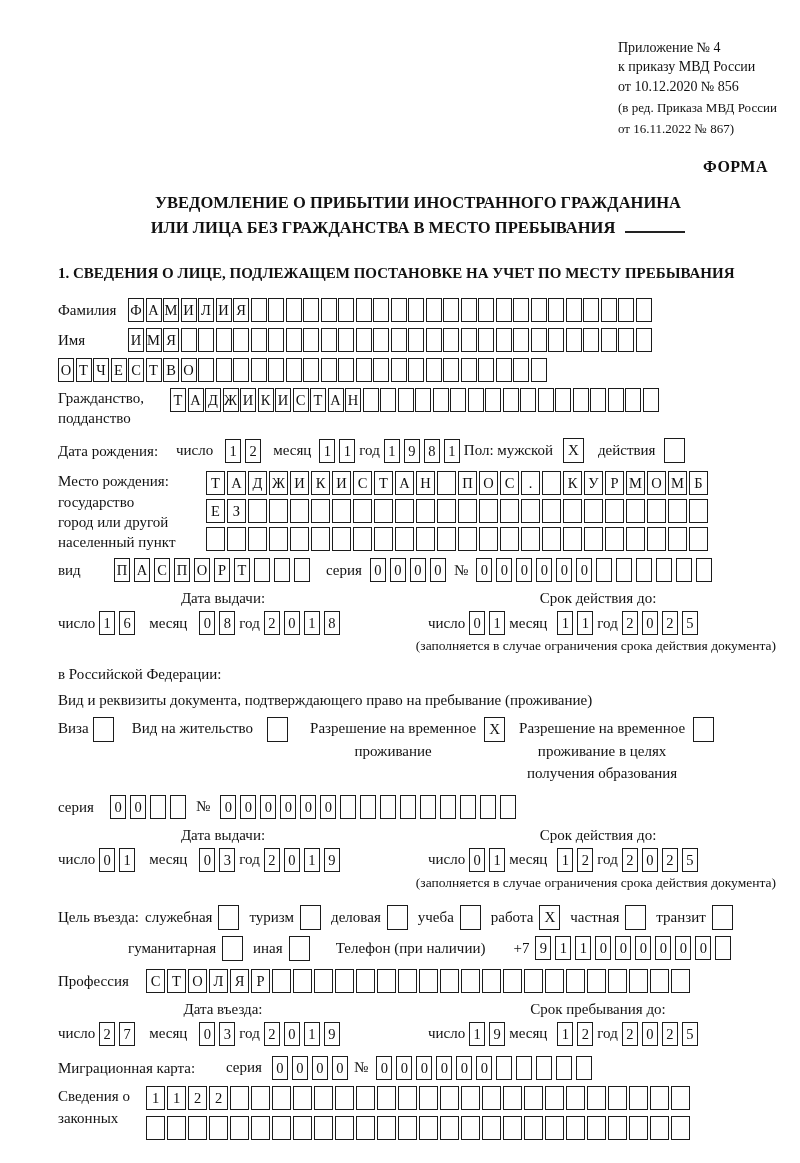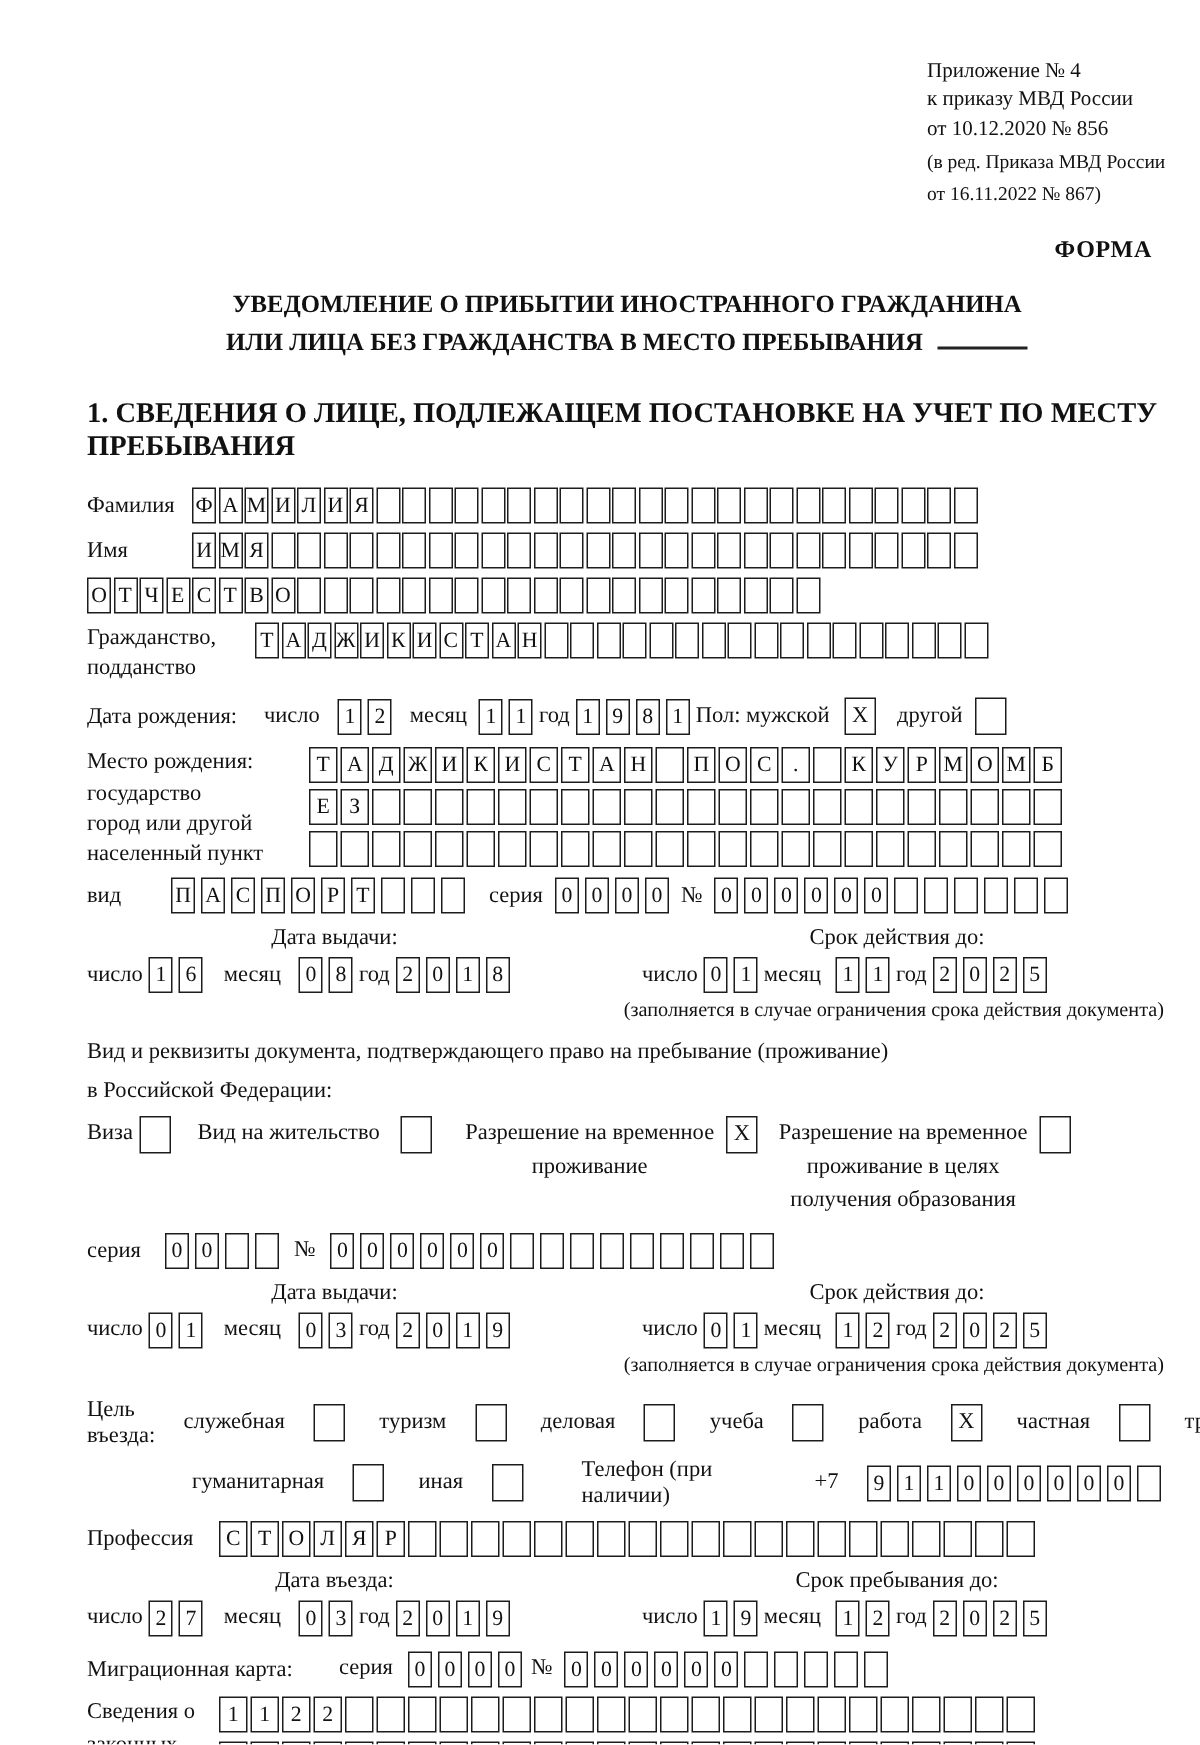--- a/index.html
+++ b/index.html
@@ -8,21 +8,21 @@
     position:relative; width:800px; height:1163px; margin:0 auto;
     background:#fff; color:#111;
     font-family:"Liberation Serif","DejaVu Serif",serif;
     padding:38px 22px 16px 58px; overflow:hidden;
   }
   .hdr { margin-left:560px; font-size:14px; line-height:1.38; }
   .hdr .note { font-size:13px; margin-top:3px; }
   .forma { text-align:right; padding-right:10px; font-weight:bold; font-size:16px; margin-top:20px; letter-spacing:.5px; }
   .title { text-align:center; font-weight:bold; font-size:16.5px; line-height:1.55; margin-top:14px; }
   .title .uline { display:inline-block; width:60px; border-bottom:2px solid #222; height:14px; margin-left:10px; }
-  .sec-h { font-weight:bold; font-size:19px; margin-top:24px; }
+  .sec-h { font-weight:bold; font-size:15px; margin-top:24px; }
   .row { display:flex; align-items:center; margin-top:6px; }
   .row.top { align-items:flex-start; }
   .lbl { flex:none; font-size:15px; line-height:1.35; }
   .sl { font-size:15px; }
   .boxes { white-space:nowrap; flex:none; }
   .cb { display:inline-block; width:16px; height:24px; border:1.6px solid #1c1c1c; margin-right:1.5px;
         text-align:center; font-size:14.5px; line-height:22px; vertical-align:middle; }
   .sp .cb { margin-right:4px; }
   .w .cb { width:19px; margin-right:2px; }
   .chk { display:inline-block; width:21px; height:25px; border:1.6px solid #1c1c1c; text-align:center;
@@ -36,21 +36,21 @@
   .drow { display:flex; align-items:center; margin-top:4px; }
   .drow .sl { margin-right:4px; }
   .drow .gap { width:10px; flex:none; }
   .note-r { text-align:right; font-size:13.5px; margin-top:3px; padding-right:2px; }
   .doc-h { text-align:center; font-weight:bold; font-size:15px; margin-top:8px; }
   .intro { font-size:15px; line-height:1.7; margin-top:8px; }
   .opts { display:flex; align-items:flex-start; margin-top:4px; }
   .opt { display:flex; align-items:flex-start; }
   .opt .txt { font-size:15px; text-align:center; line-height:1.5; }
   .opt .chk { margin-left:8px; }
-  .purp { display:flex; align-items:center; margin-top:14px; flex-wrap:nowrap;gap:13px; }
+  .purp { display:flex; align-items:center; margin-top:14px; flex-wrap:nowrap; }
   .purp .sl { margin-right:6px; }
   .purp .chk { margin-right:10px; }
   .rep { display:flex; align-items:flex-start; margin-top:6px; }
   .rep-lbl { width:88px; flex:none; font-size:15px; line-height:1.45; }
 </style>
 </head>
 <body>
 
 <div class="page">
 
@@ -97,21 +97,21 @@
   <div class="row" style="margin-top:10px">
     <span class="lbl" style="width:118px">Дата рождения:</span>
     <span class="sl" style="margin-right:12px">число</span>
     <span class="boxes sp"><span class="cb">1</span><span class="cb">2</span></span>
     <span class="sl" style="margin:0 8px 0 8px">месяц</span>
     <span class="boxes sp"><span class="cb">1</span><span class="cb">1</span></span>
     <span class="sl" style="margin-right:4px">год</span>
     <span class="boxes sp"><span class="cb">1</span><span class="cb">9</span><span class="cb">8</span><span class="cb">1</span></span>
     <span class="sl" style="margin-right:10px">Пол: мужской</span>
     <span class="chk">X</span>
-    <span class="sl" style="margin:0 8px 0 14px">другой</span>
+    <span class="sl" style="margin:0 8px 0 14px">действия</span>
     <span class="chk"></span>
   </div>
 
   <div class="row top" style="margin-top:8px">
     <span class="lbl" style="width:148px">
       <span>Место рождения:</span><br>
       <span>государство</span><br>
       <span>город или другой</span><br>
       <span>населенный пункт</span>
     </span>
@@ -153,22 +153,22 @@
         <span class="sl">месяц</span>
         <span class="boxes sp" style="margin-left:6px"><span class="cb">1</span><span class="cb">1</span></span>
         <span class="sl">год</span>
         <span class="boxes sp"><span class="cb">2</span><span class="cb">0</span><span class="cb">2</span><span class="cb">5</span></span>
       </div>
     </div>
   </div>
   <div class="note-r">(заполняется в случае ограничения срока действия документа)</div>
 
   <div class="intro">
+    <div>в Российской Федерации:</div>
     <div>Вид и реквизиты документа, подтверждающего право на пребывание (проживание)</div>
-    <div>в Российской Федерации:</div>
   </div>
 
   <div class="opts">
     <span class="opt">
       <span class="txt">Виза</span>
       <span class="chk" style="margin-left:4px"></span>
     </span>
     <span class="opt" style="margin-left:18px">
       <span class="txt">Вид на жительство</span>
       <span class="chk" style="margin-left:14px"></span>

